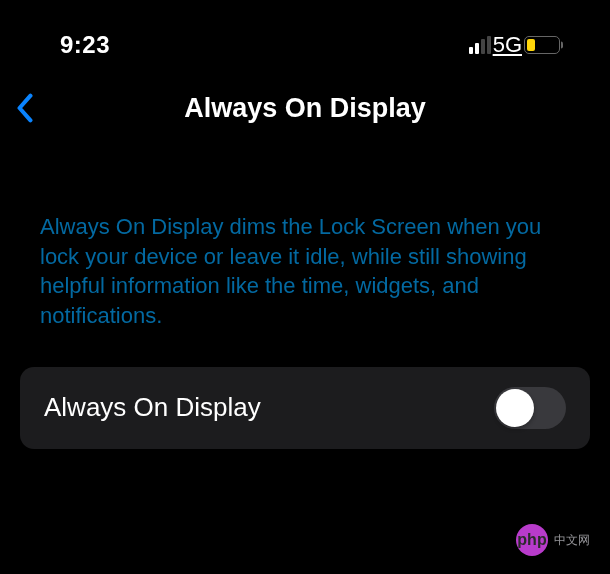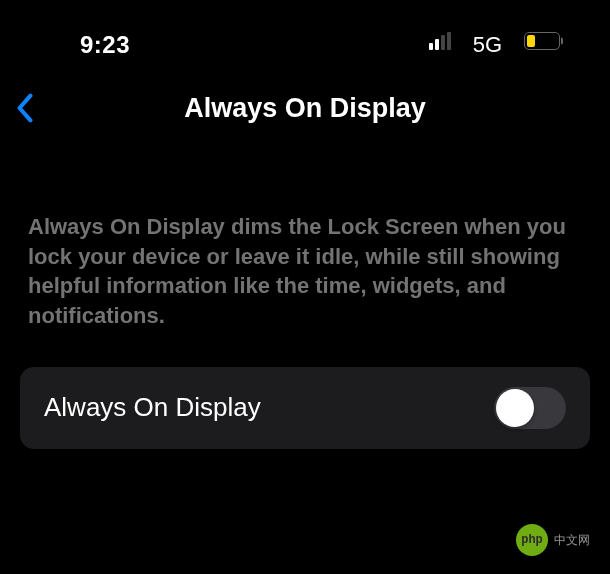--- a/index.html
+++ b/index.html
@@ -22,25 +22,26 @@
       justify-content: space-between;
       align-items: center;
       padding: 30px 50px 0 60px;
       height: 60px;
     }
     .status-time {
       font-size: 24px;
       font-weight: 600;
       color: #ffffff;
       letter-spacing: 0.5px;
-      margin-left: 20px;
     }
     .status-right {
       display: flex;
-      gap: 20px;
+      align-items: center;
+      gap: 0;
+      text-decoration: underline;
     }
     .signal-bars {
       display: flex;
       align-items: flex-end;
       gap: 2px;
       height: 18px;
     }
     .signal-bar {
       width: 4px;
       background: #ffffff;
@@ -106,25 +107,25 @@
       display: block;
     }
     .nav-title {
       font-size: 27px;
       font-weight: 600;
       color: #ffffff;
       width: 100%;
       text-align: center;
     }
     .description {
-      padding: 72px 40px 24px 28px;
+      padding: 72px 40px 24px 40px;
       font-size: 22px;
       line-height: 1.35;
-      color: #737373;
-      font-weight: 700;
+      color: #0369a1;
+      font-weight: 400;
     }
     .setting-row {
       margin: 12px 20px 0 20px;
       background: #1c1c1e;
       border-radius: 14px;
       padding: 20px 24px;
       display: flex;
       align-items: center;
       justify-content: space-between;
     }
@@ -156,29 +157,28 @@
       bottom: 18px;
       right: 20px;
       display: flex;
       align-items: center;
       gap: 6px;
       opacity: 0.85;
     }
     .watermark-icon {
       width: 32px;
       height: 32px;
-      background: #84cc16;
+      background: #d946ef;
       border-radius: 50%;
       display: flex;
       align-items: center;
       justify-content: center;
-      font-size: 12px;
+      font-size: 16px;
       font-weight: 700;
       color: #333;
-      font-family: Liberation Mono, monospace;
     }
     .watermark-text {
       color: #b0b0b5;
       font-size: 12px;
     }
   </style>
 </head>
 <body>
 
 <div class="status-bar">

